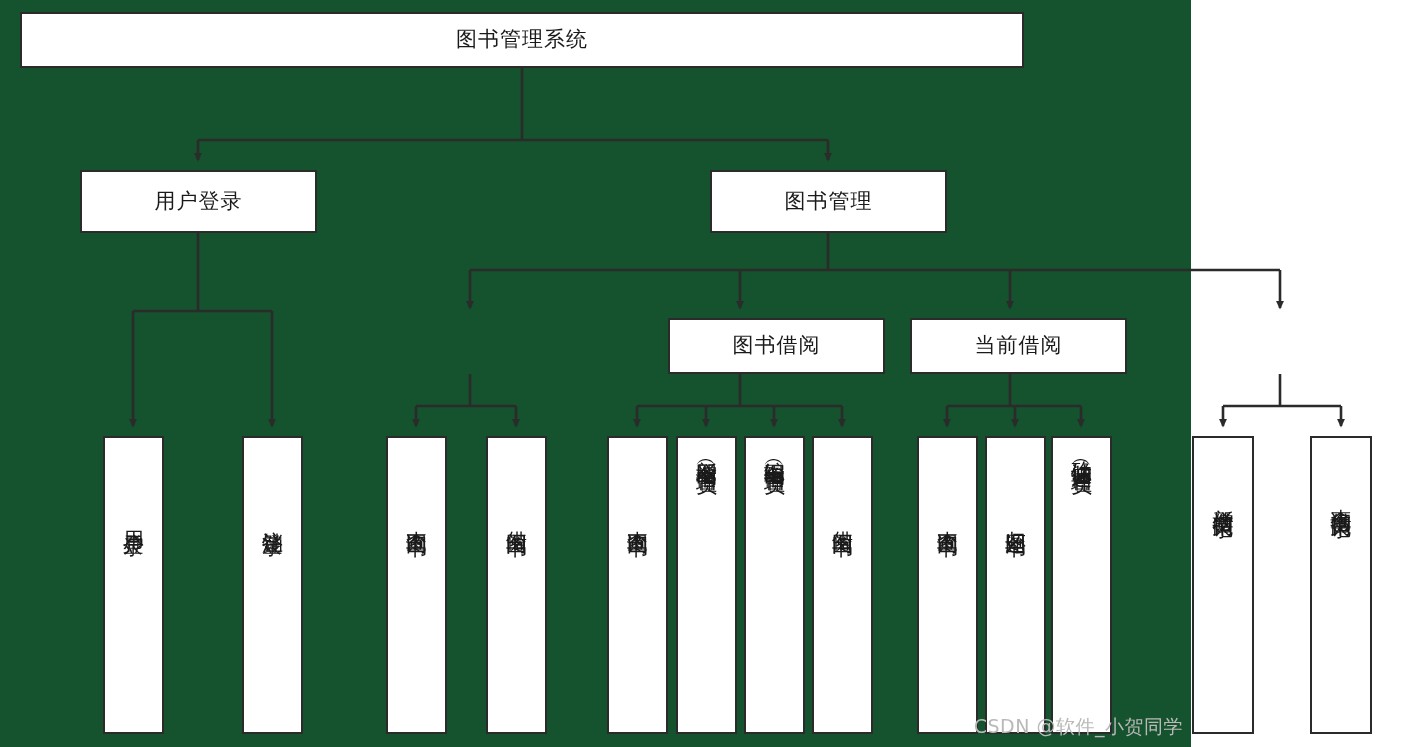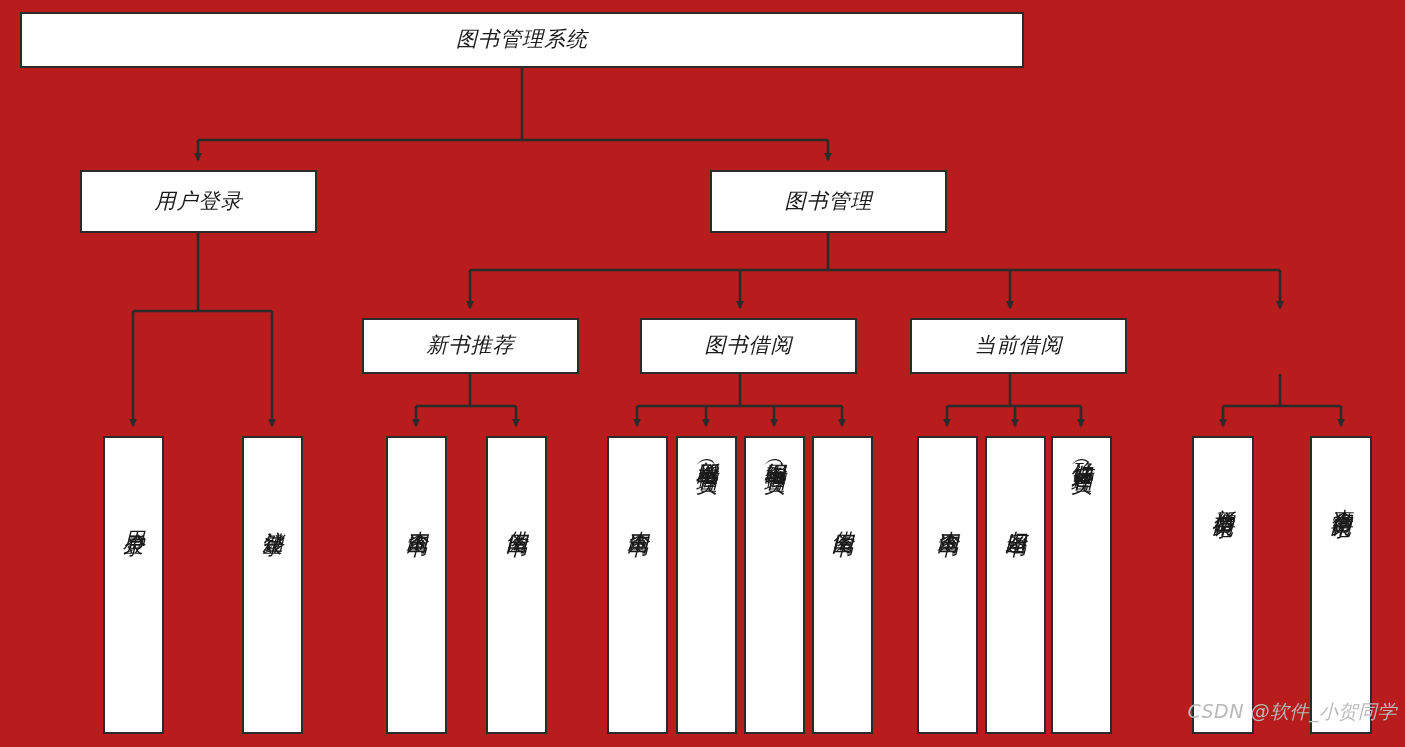--- a/index.html
+++ b/index.html
@@ -8,24 +8,23 @@
     background: #ffffff;
   }
   body {
     width: 1405px;
     height: 747px;
     font-family: "DejaVu Sans", "Liberation Sans", sans-serif;
     overflow: hidden;
   }
   #canvas {
     position: relative;
-    width: 1405px;
+    width: 1191px;
     height: 747px;
-    background: #b91c1c;
-    font-style: italic;
+    background: #14532d;
   }
   svg.edges {
     position: absolute;
     left: 0;
     top: 0;
     width: 1405px;
     height: 747px;
     pointer-events: none;
   }
   .node {
@@ -62,21 +61,21 @@
   }
   .node-v.midsmall .label {
     margin-top: 48px;
   }
   .node-v.top .label {
     margin-top: 0px;
   }
   .watermark {
     position: absolute;
     right: 8px;
-    bottom: 22px;
+    bottom: 7px;
     font-size: 19px;
     color: #b9b9b9;
     white-space: nowrap;
     letter-spacing: 0.5px;
   }
 </style>
 </head>
 <body>
 
 <div id="canvas">
@@ -135,24 +134,21 @@
     <span class="label">图书管理系统</span>
   </div>
 
   <div class="node node-h" style="left:80px; top:170px; width:237px; height:63px;">
     <span class="label">用户登录</span>
   </div>
   <div class="node node-h" style="left:710px; top:170px; width:237px; height:63px;align-items:center;">
     <span class="label">图书管理</span>
   </div>
 
-  <div class="node node-h" style="left:362px; top:318px; width:217px; height:56px;">
-    <span class="label">新书推荐</span>
-  </div>
-  <div class="node node-h" style="left:640px; top:318px; width:217px; height:56px;">
+  <div class="node node-h" style="left:668px; top:318px; width:217px; height:56px;">
     <span class="label">图书借阅</span>
   </div>
   <div class="node node-h" style="left:902px; top:318px; width:217px; height:56px;margin-left:8px;">
     <span class="label">当前借阅</span>
   </div>
 
   <div class="node node-v mid" style="left:103px; top:436px; width:61px; height:298px;">
     <span class="label">用户登录</span>
   </div>
   <div class="node node-v mid" style="left:242px; top:436px; width:61px; height:298px;">

